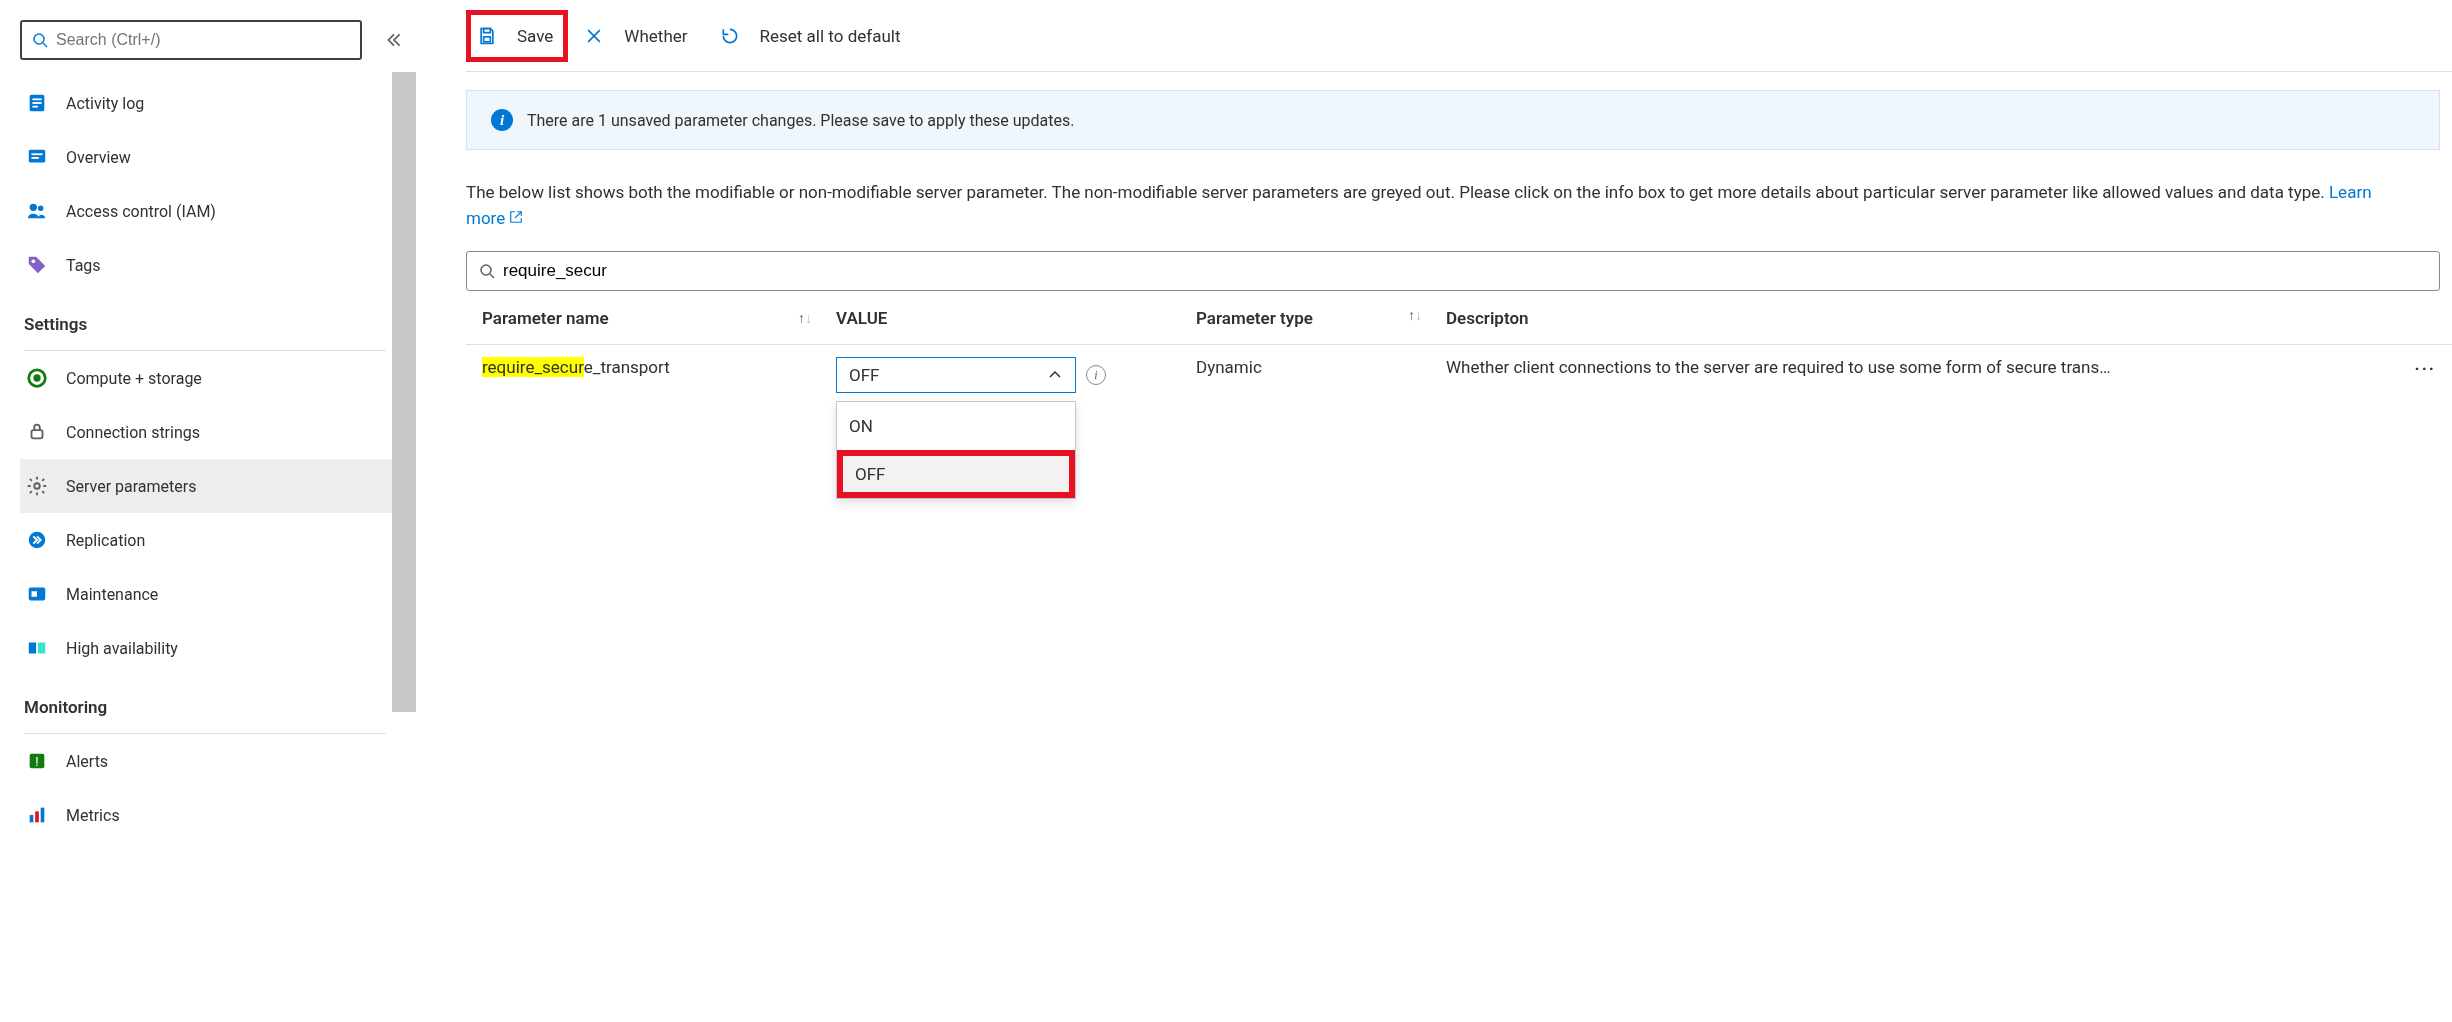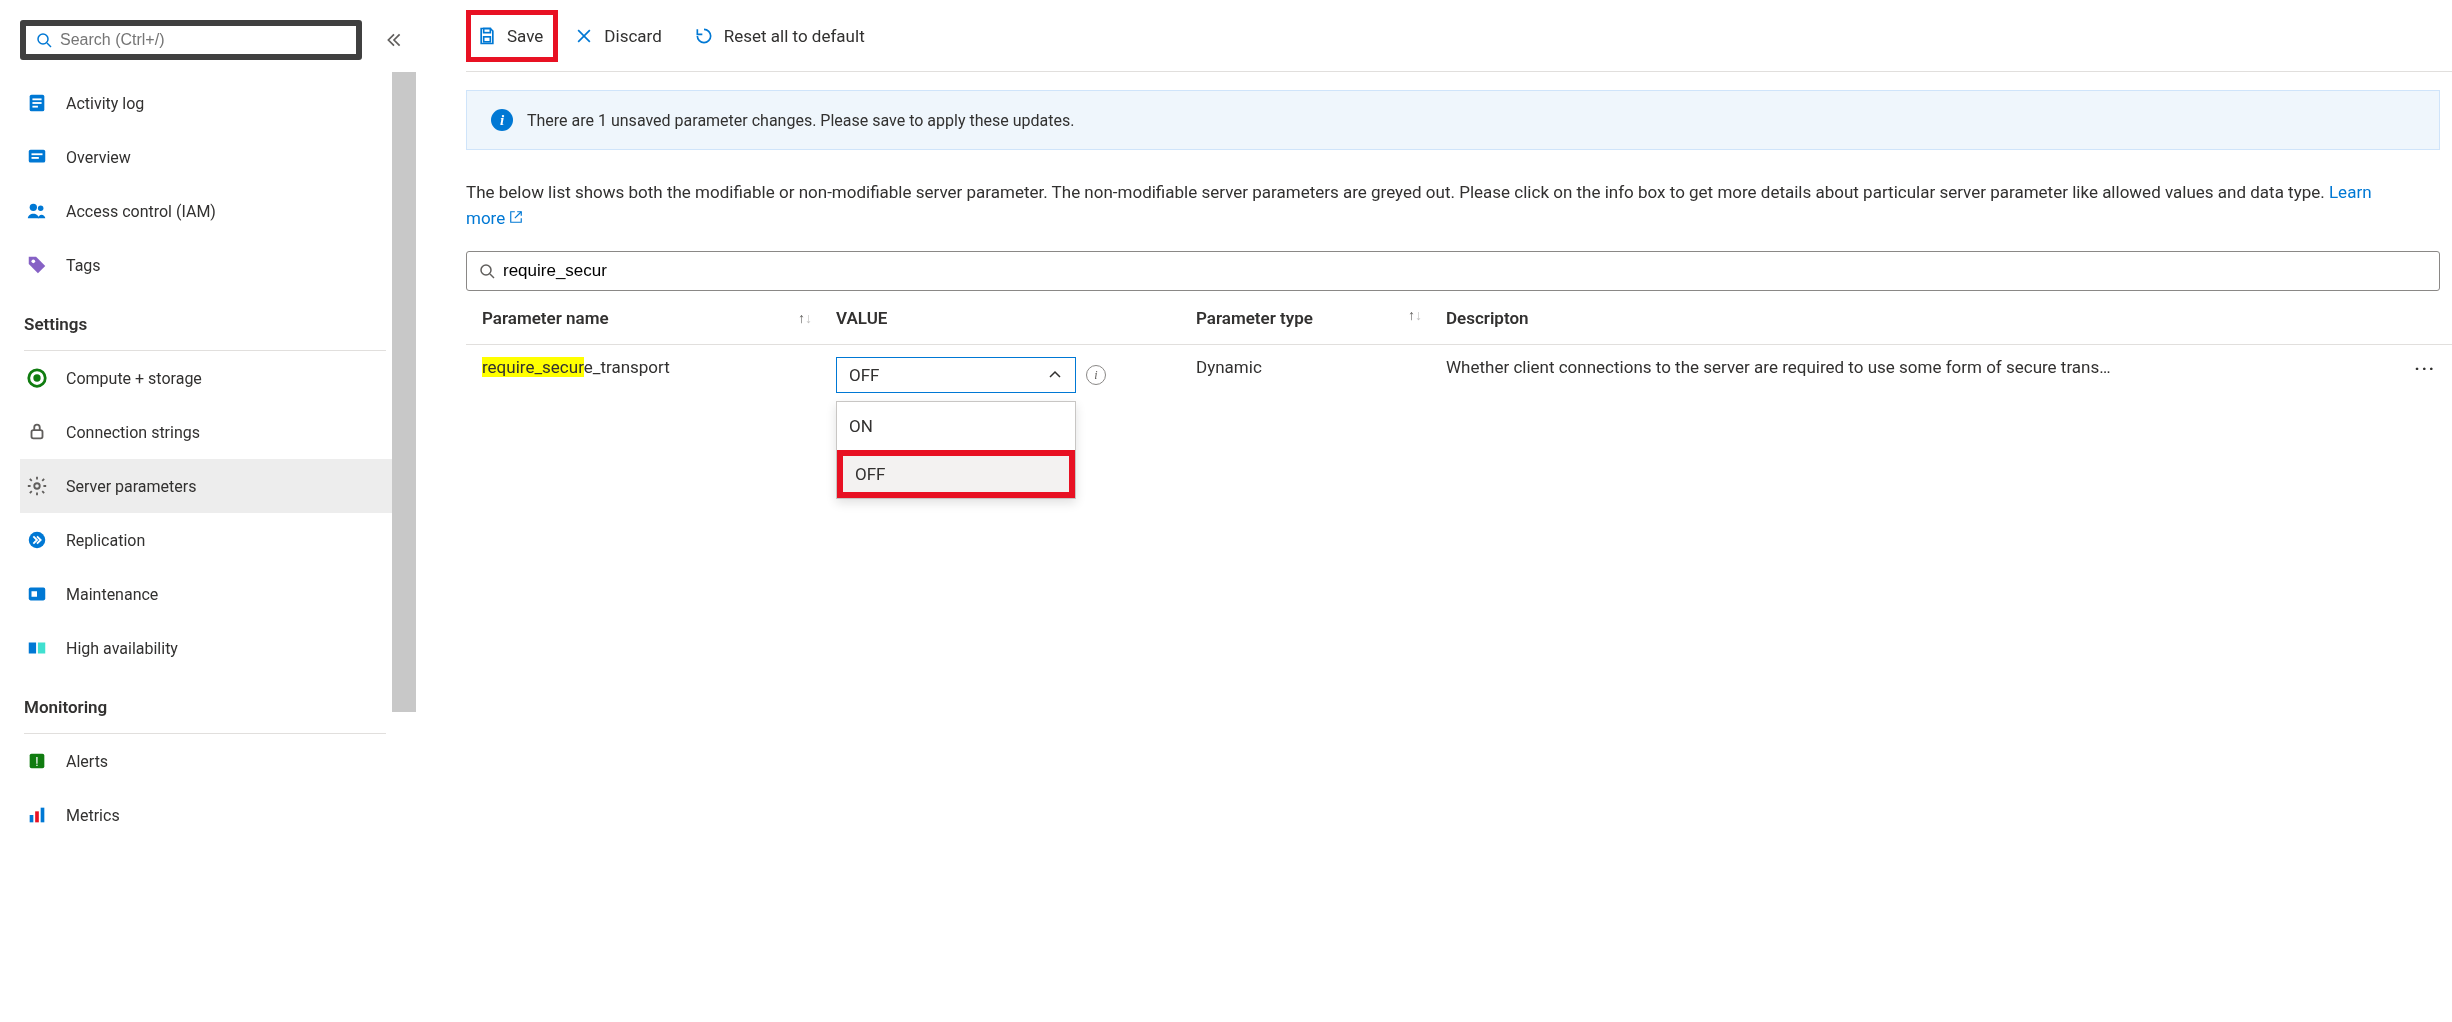--- a/index.html
+++ b/index.html
@@ -27,21 +27,21 @@
   .search-wrap {
     display: flex;
     align-items: center;
     gap: 20px;
     padding-right: 10px;
     margin-bottom: 16px;
   }
   .search-box {
     flex: 1;
     height: 40px;
-    border: 6px solid #404040;
+    border: 2px solid #404040;
     border-radius: 3px;
     display: flex;
     align-items: center;
     padding: 0 10px;
     color: #605e5c;
     justify-content: center;
   }
   .search-box svg { width: 16px; height: 16px; margin-right: 8px; }
   .search-input {
     border: none;
@@ -107,21 +107,21 @@
     border-bottom: 1px solid #e1dfdd;
     gap: 0;
   }
   .tool-btn {
     display:flex; align-items:center;
     height: 44px;
     padding: 0 16px;
     font-size: 17px;
     color:#323130;
     cursor:pointer;
-    gap: 10px;
+    gap: 20px;
   }
   .tool-btn svg { width:20px; height:20px; }
   .save-highlight {
     border: 5px solid #e81123;
     padding: 4px 10px 4px 6px;
     display:flex; align-items:center; gap:10px;
     height: 52px;
   }
 
   .info-banner {
@@ -408,21 +408,21 @@
             <rect x="8" y="13" width="8" height="6"></rect>
           </svg>
         <span>Save</span>
       </div>
     </div>
     <div class="tool-btn">
       <svg viewBox="0 0 24 24" fill="none" stroke="#0078d4" stroke-width="2">
           <line x1="5" y1="5" x2="19" y2="19"></line>
           <line x1="19" y1="5" x2="5" y2="19"></line>
         </svg>
-      <span>Discard</span>
+      <span>Whether</span>
     </div>
     <div class="tool-btn">
       <svg viewBox="0 0 24 24" fill="none" stroke="#0078d4" stroke-width="2">
           <path d="M4 12a8 8 0 108-8"></path>
           <polyline points="4 4 4 10 10 10" fill="none"></polyline>
         </svg>
       <span>Reset all to default</span>
     </div>
   </div>
 

